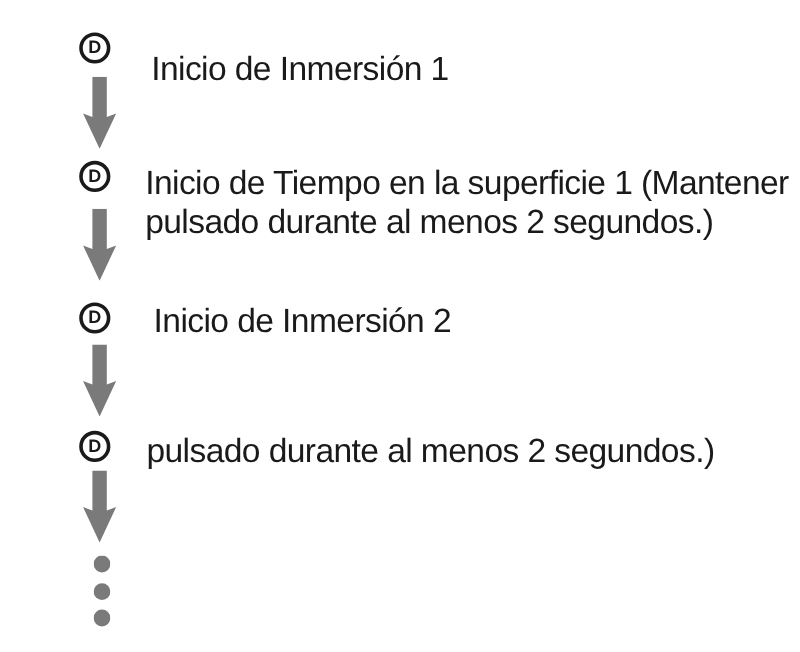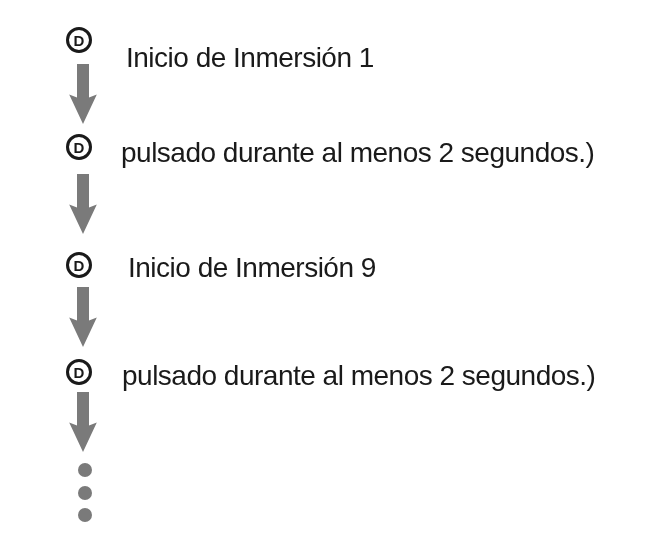--- a/index.html
+++ b/index.html
@@ -77,32 +77,33 @@
   </div>
 
   <svg class="arrow" id="arrow1" viewBox="0 0 28 60">
     <path d="M8 0 H20 V33.5 L27.8 30.5 L14 60 L0.2 30.5 L8 33.5 Z" fill="#7a7a7a"></path>
   </svg>
 
   <div class="step-icon" id="icon2">
     <span>D</span>
   </div>
   <div class="step-text" id="text2">
+    <div>Inicio de Tiempo en la superficie 1 (Mantener</div>
     <div>pulsado durante al menos 2 segundos.)</div>
   </div>
 
   <svg class="arrow" id="arrow2" viewBox="0 0 28 60">
     <path d="M8 0 H20 V33.5 L27.8 30.5 L14 60 L0.2 30.5 L8 33.5 Z" fill="#7a7a7a"></path>
   </svg>
 
   <div class="step-icon" id="icon3">
     <span>D</span>
   </div>
   <div class="step-text" id="text3">
-    <div>Inicio de Inmersión 9</div>
+    <div>Inicio de Inmersión 2</div>
   </div>
 
   <svg class="arrow" id="arrow3" viewBox="0 0 28 60">
     <path d="M8 0 H20 V33.5 L27.8 30.5 L14 60 L0.2 30.5 L8 33.5 Z" fill="#7a7a7a"></path>
   </svg>
 
   <div class="step-icon" id="icon4">
     <span>D</span>
   </div>
   <div class="step-text" id="text4">

